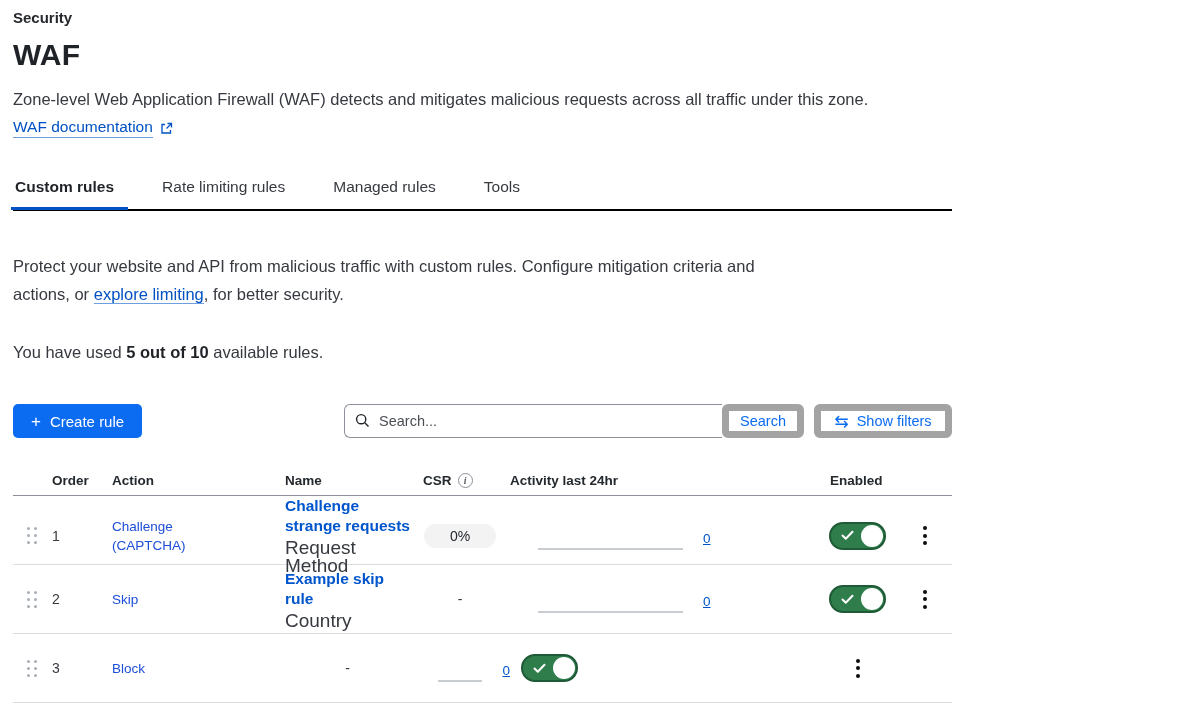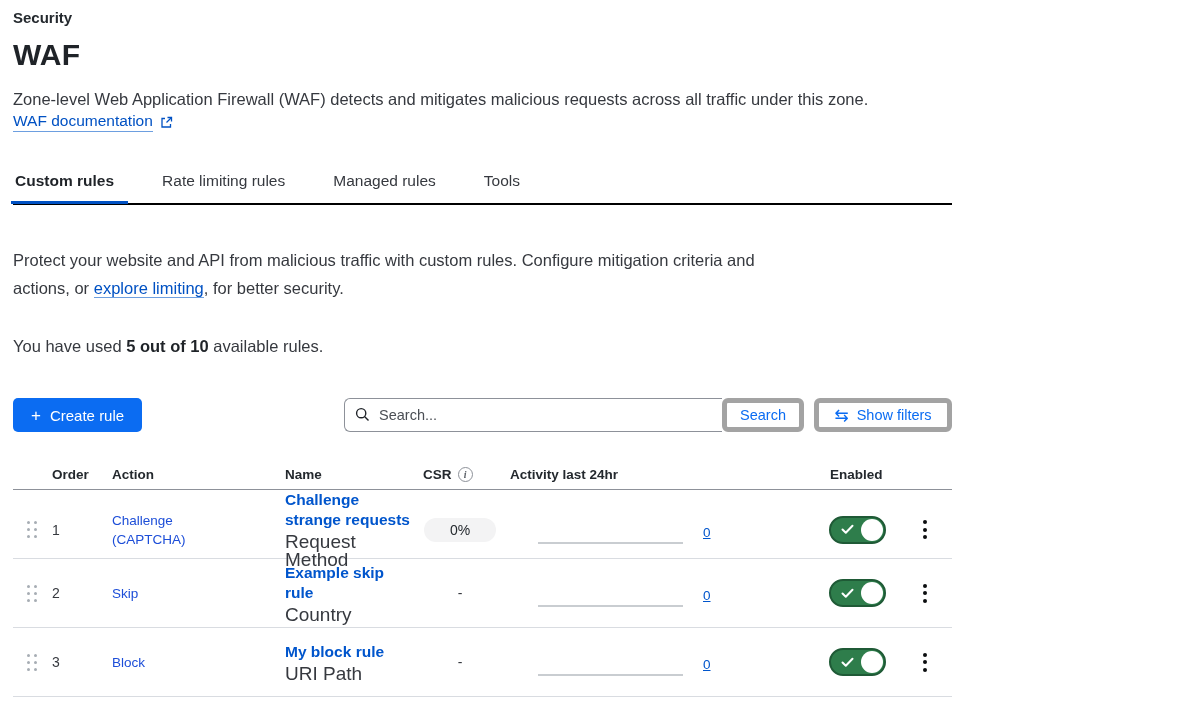--- a/index.html
+++ b/index.html
@@ -4,21 +4,21 @@
 <style>
   * { box-sizing: border-box; margin: 0; padding: 0; }
   html, body { width: 1177px; height: 707px; background: #fff; overflow: hidden; }
   body { font-family: "Liberation Sans", "DejaVu Sans", sans-serif; color: #24292e; }
   .container { padding: 8px 13px 0 13px; width: 965px; }
 
   
   .eyebrow { font-size: 15px; font-weight: 700; color: #24292e; line-height: 20px; }
   .page-title { margin-top: 8px; font-size: 30px; font-weight: 700; color: #1f2328; line-height: 38px; letter-spacing: 0.2px; }
   .page-desc { margin-top: 14px; font-size: 16.5px; color: #36393f; line-height: 22px; }
-  .doc-link-row { margin-top: 2px; display: flex; align-items: center; gap: 7px; }
+  .doc-link-row { margin-top: 8px; display: flex; align-items: center; gap: 7px; }
   .doc-link { font-size: 15.5px; color: #0051c3; text-decoration: none; border-bottom: 1px solid #6d9fe0; padding-bottom: 1px; cursor: pointer; }
   .ext-icon { display: inline-flex; color: #0051c3; }
 
   
   .tabs { margin-top: 40px; display: flex; gap: 44px; border-bottom: 2px solid #000000; }
   .tab { font-size: 15.5px; color: #36393f; padding: 0 2px 13px 2px; cursor: pointer; position: relative; }
   .tab.active { font-weight: 700; color: #1f2328; }
   .tab.active::after { content: ""; position: absolute; left: -2px; right: -12px; bottom: -1px; height: 3px; background: #0051c3; }
 
   
@@ -31,21 +31,21 @@
   .toolbar { margin-top: 42px; display: flex; justify-content: space-between; align-items: center; }
   .btn-primary { height: 34px; padding: 0 18px; background: #0b6cf2; color: #fff; border: none; border-radius: 5px;
     font-size: 15px; font-family: inherit; display: flex; align-items: center; gap: 9px; cursor: pointer; }
   .btn-primary .plus { font-size: 17px; font-weight: 400; line-height: 1; }
   .search-group { display: flex; align-items: center; }
   .search-wrap { position: relative; }
   .search-input { width: 378px; height: 34px; border: 1px solid #8d9199; border-radius: 6px 0 0 6px; border-right: none;
     padding: 0 10px 0 34px; font-size: 14.5px; font-family: inherit; color: #24292e; outline: none; }
   .search-input::placeholder { color: #4b4f55; }
   .search-icon { position: absolute; left: 11px; top: 9px; color: #1f2328; }
-  .btn-outline { height: 34px; background: #fff; border: 5px solid #a3a3a3; border-radius: 6px; color: #0b6cf2;
+  .btn-outline { height: 34px; background: #fff; border: 7px solid #a3a3a3; border-radius: 6px; color: #0b6cf2;
     font-size: 14.5px; font-family: inherit; display: flex; align-items: center; justify-content: center; gap: 8px; cursor: pointer; }
   .btn-search { width: 82px; border-radius: 6px; }
   .btn-filters { width: 138px; margin-left: 10px; }
   .swap-icon { font-size: 17px; line-height: 1; }
 
   
   .tbl { margin-top: 26px; }
   .tbl-grid { display: grid; grid-template-columns: 39px 60px 173px 1fr 100px 308px 80px 54px; align-items: center; }
   .tbl-head { padding: 9px 0 7px 0; border-bottom: 1px solid #8d9199; }
   .tbl-head .hcell { font-size: 13.5px; font-weight: 700; color: #24292e; }
@@ -232,24 +232,20 @@
       <div class="drag-handle">
           <i></i>
           <i></i>
           <i></i>
           <i></i>
           <i></i>
           <i></i>
         </div>
       <div class="cell-order">3</div>
       <div class="cell-action">Block</div>
-      <div class="cell-name">
-        <a class="rule-name">My block rule</a>
-        <div class="rule-field">URI Path</div>
-      </div>
       <div class="cell-csr">
           <span class="csr-dash">-</span>
         </div>
       <div class="cell-activity">
         <div class="sparkline"></div>
         <a class="activity-count">0</a>
       </div>
       <div class="cell-enabled">
         <div class="toggle">
           <span class="check">

